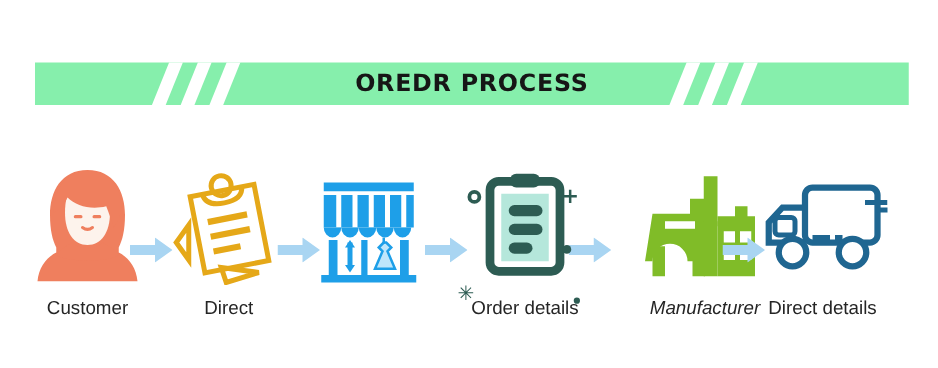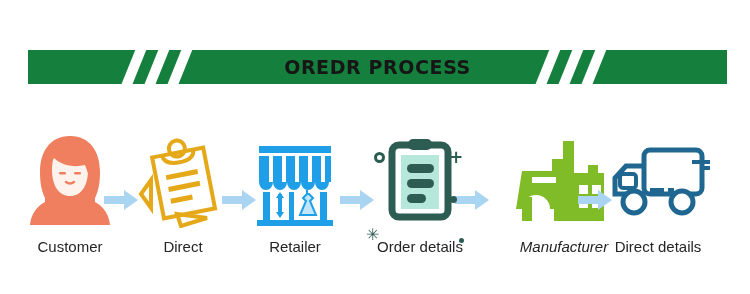--- a/index.html
+++ b/index.html
@@ -20,21 +20,21 @@
     background: #ffffff;
   }
 
   
   .banner {
     position: absolute;
     left: 28px;
     top: 50px;
     width: 699px;
     height: 34px;
-    background: #15803d;
+    background: #86efac;
     overflow: hidden;
   }
   .banner-title {
     position: absolute;
     left: 0;
     top: 0;
     width: 699px;
     height: 34px;
     line-height: 34px;
     text-align: center;
@@ -227,21 +227,20 @@
           <rect x="71" y="60" width="7" height="32" fill="#1e9fe8"></rect>
           <rect x="40" y="60" width="5" height="32" fill="#1e9fe8"></rect>
           <rect x="8" y="88" width="76" height="6" fill="#1e9fe8"></rect>
           <rect x="29" y="62" width="4" height="20" fill="#1e9fe8"></rect>
           <path d="M31 60 l-4 6 h8 Z" fill="#1e9fe8"></path>
           <path d="M31 86 l-4 -6 h8 Z" fill="#1e9fe8"></path>
           <path d="M58 62 l-4 4 l3 3 l-6 14 h16 l-6 -14 l3 -3 l-4 -4 Z" fill="#bfe6fb" stroke="#1e9fe8" stroke-width="2"></path>
           <path d="M58 58 l0 5" stroke="#1e9fe8" stroke-width="2"></path>
         </svg>
       </div>
-      <div class="step-label">Retailer</div>
     </div>
 
     <div class="step step-details">
       <div class="icon-box">
         <svg width="72" height="86" viewBox="0 0 72 86">
           <rect x="8" y="8" width="56" height="72" rx="7" fill="none" stroke="#2d5c53" stroke-width="7"></rect>
           <rect x="17" y="18" width="38" height="54" fill="#b5e7db"></rect>
           <rect x="24" y="2" width="24" height="11" rx="5" fill="#2d5c53"></rect>
           <rect x="23" y="27" width="27" height="9" rx="4.5" fill="#2d5c53"></rect>
           <rect x="23" y="42" width="27" height="9" rx="4.5" fill="#2d5c53"></rect>

